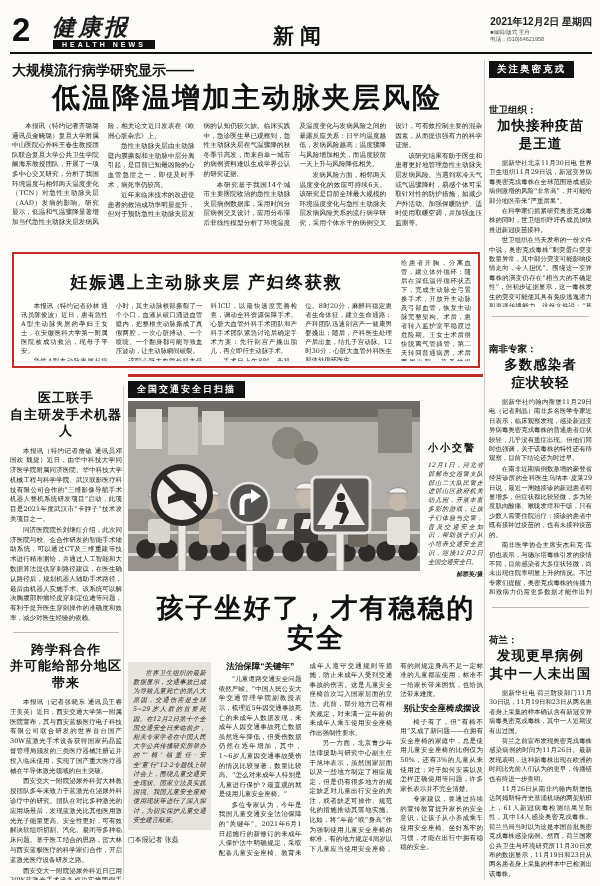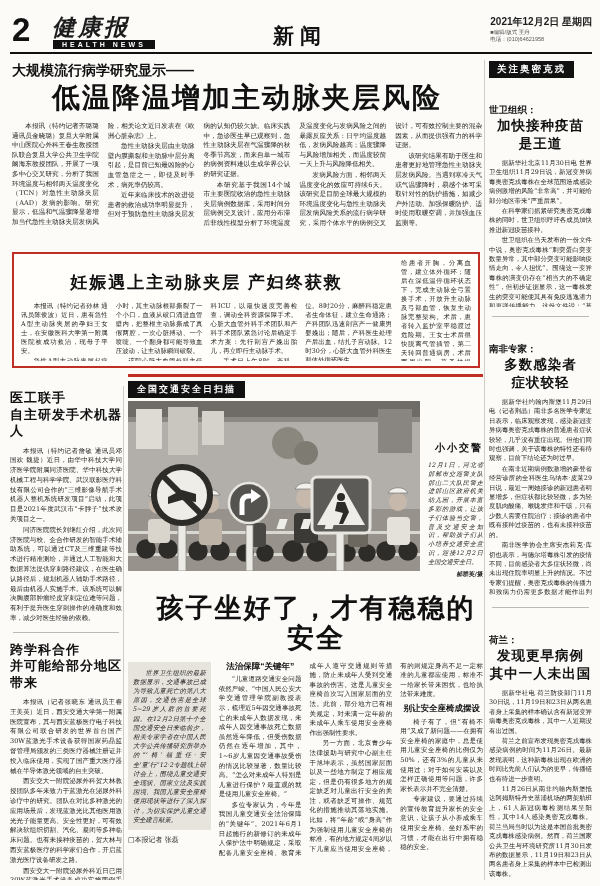--- a/index.html
+++ b/index.html
@@ -31,33 +31,33 @@
             height:128px;overflow:hidden;}
   
   .boxed{position:absolute;left:12px;top:252px;width:468px;height:116px;border:2px solid #c12e25;
          background:#fffefb;box-sizing:border-box;padding:5px 7px;display:flex;gap:9px;}
   .boxed-left{flex:1;display:flex;flex-direction:column;min-width:0;}
   .boxed-head{font-size:17px;text-align:center;letter-spacing:2px;margin:12px 0 8px;}
   .boxed-body{column-count:4;column-gap:8px;font-size:6.4px;line-height:9px;flex:1;overflow:hidden;}
   .boxed-side{width:70px;font-size:6.4px;line-height:9px;overflow:hidden;}
   
   .leftcol{position:absolute;left:10px;top:390px;width:112px;height:490px;overflow:hidden;}
-  .lc-head{font-size:13px;text-align:left;line-height:16.5px;letter-spacing:1px;}
+  .lc-head{font-size:13px;text-align:center;line-height:16.5px;letter-spacing:1px;}
   .lc-body{margin-top:7px;font-size:6.5px;line-height:9.8px;overflow:hidden;}
   .lc-body1{height:176px;}
   .lc-body2{height:196px;}
   
   .mid{position:absolute;left:128px;top:374px;width:355px;}
   .redrule{height:3px;background:#c12e25;}
   .photolabel{display:inline-block;background:#111;color:#fff;font-size:9px;padding:2px 9px;
               margin-top:3px;letter-spacing:2px;font-family:Liberation Sans, sans-serif;font-weight:bold;}
   .photorow{display:flex;gap:8px;margin-top:3px;}
   .photo{width:292px;height:170px;background:#b6b3ae;flex:none;}
   .sidecol{flex:1;padding-top:40px;min-width:0;}
-  .sidecol-title{font-size:10px;text-align:right;letter-spacing:2px;}
+  .sidecol-title{font-size:10px;text-align:left;letter-spacing:2px;}
   .poem{font-size:6.2px;line-height:8.8px;font-style:italic;margin-top:6px;}
   .credit{font-size:6px;text-align:right;margin-top:3px;font-weight:bold;}
   .mid-head{font-size:27px;text-align:center;letter-spacing:2px;margin-top:14px;line-height:30px;margin-left:21px;}
   .mid-body{margin-top:9px;column-count:4;column-gap:8px;font-size:6.5px;line-height:9.6px;
             height:238px;overflow:hidden;}
   .notebox{background:#e7e4de;padding:6px 5px;font-style:italic;font-size:6.3px;line-height:9.2px;
            break-inside:avoid;margin-bottom:6px;text-indent:2em;}
   .byline{font-size:7px;margin:3px 0 5px;text-indent:0;}
   .subhead{font-size:8.5px;text-align:center;margin:4px 0;break-inside:avoid;}
   
@@ -122,21 +122,21 @@
         <p class="p">同济医院院长刘继红介绍，此次同济医院与校、企合作研发的智能手术辅助系统，可以通过CT及三维重建等技术进行精准测绘，并通过人工智能和大数据算法提供穿刺路径建议，在医生确认路径后，规划机器人辅助手术路径，最后由机器人实施手术。该系统可以解决胸腹部肿瘤经皮穿刺定位难等问题，有利于提升医生穿刺操作的准确度和效率，减少对医生经验的依赖。</p>
 
       </div>
     </div>
     <hr class="thin">
     <div>
       <div class="lc-head hl">跨学科合作</div>
       <div class="lc-head hl">并可能给部分地区带来</div>
       <div class="lc-body lc-body2 jus">
         <p class="p">本报讯（记者张晓东 通讯员王睿 王美英）近日，西安交通大学第一附属医院宣布，其与西安蓝极医疗电子科技有限公司联合研发的世界首台国产30W蓝激光手术设备获得国家药品监督管理局颁发的三类医疗器械注册证并投入临床使用，实现了国产重大医疗器械在半导体激光领域的自主突破。</p>
-        <p class="p">西安交大一附院泌尿外科贺大林教授团队多年来致力于蓝激光在泌尿外科诊疗中的研究。团队在对比多种激光的应用场景后，发现蓝激光比其他医用激光光子能量更高、安全性更好，可有效解决软组织切割、汽化、凝闭等多种临床问题。也有未接种疫苗的，贺大林与西安蓝极医疗的科学家们合作，开启蓝激光医疗设备研发之路。</p>
+        <p class="p">西安交大一附院泌尿外科贺大林教授团队多年来致力于蓝激光在泌尿外科诊疗中的研究。团队在对比多种激光的应用场景后，发现蓝激光比其他医用激光光子能量更高、安全性更好，可有效解决软组织切割、汽化、凝闭等多种临床问题。基于医工结合的思路，贺大林与西安蓝极医疗的科学家们合作，开启蓝激光医疗设备研发之路。</p>
         <p class="p">西安交大一附院泌尿外科近日已用30W蓝激光手术设备成功实施两例手术。两位患者均经膀胱镜检查诊断为膀胱恶性肿瘤，入院后为其实施经尿道膀胱肿瘤蓝激光整块切除术。术中使用蓝激光进行肿瘤整块切除，切割效率高、创口小、可视性好，无闭孔神经反射，术中几乎无出血，术后恢复良好。</p>
       </div>
     </div>
   </div>
 
   <div class="mid">
     <div class="redrule"></div>
     <span class="photolabel">全国交通安全日扫描</span>
     <div class="photorow">
       <div class="photo">

